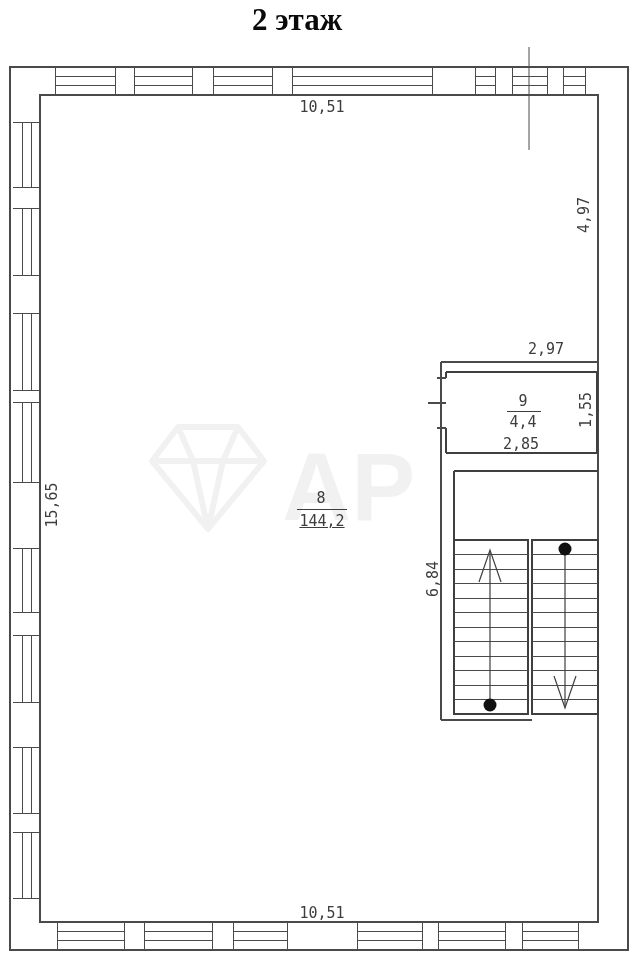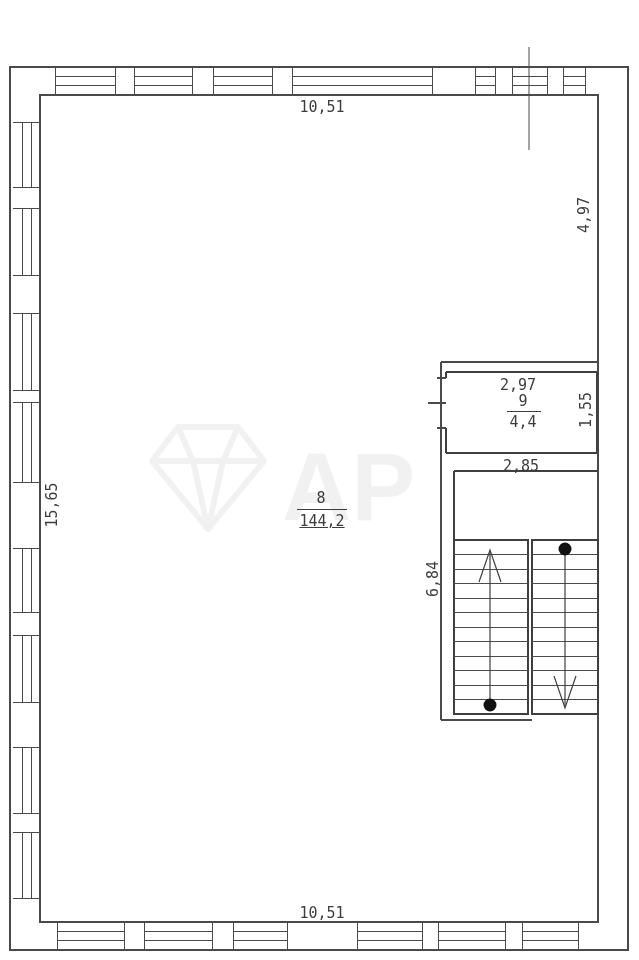--- a/index.html
+++ b/index.html
@@ -73,20 +73,21 @@
       <g fill="none" stroke="#000" stroke-width="6" stroke-linejoin="round">
         <polygon points="30,4 90,4 116,38 60,106 4,38"></polygon>
         <polyline points="4,38 116,38"></polyline>
         <polyline points="30,4 45,38 60,106"></polyline>
         <polyline points="90,4 75,38 60,106"></polyline>
       </g>
     </svg>
     <span class="letters">АР</span>
   </div>
 
+  <div class="title">2 этаж</div>
 
   <svg class="plan" width="639" height="960" viewBox="0 0 639 960">
 
     <g stroke="#4a4a4a" stroke-width="1.2" fill="none" shape-rendering="crispEdges">
       <rect x="10" y="67" width="618" height="883"></rect>
       <rect x="40" y="95" width="558" height="827"></rect>
     </g>
 
     <g stroke="#4a4a4a" stroke-width="1" fill="none" shape-rendering="crispEdges">
       <path d="M55 67V95 M115 67V95 M55 76H115 M55 85H115"></path>
@@ -158,23 +159,23 @@
         <circle cx="490" cy="705" r="6.5"></circle>
         <circle cx="565" cy="549" r="6.5"></circle>
       </g>
     </g>
   </svg>
 
   <div class="dim" style="left:322px;top:107px;">10,51</div>
   <div class="dim vert" style="left:584px;top:215px;">4,97</div>
   <div class="dim vert" style="left:52px;top:505px;">15,65</div>
   <div class="dim" style="left:322px;top:913px;">10,51</div>
-  <div class="dim" style="left:518px;top:349px;margin-top:36px;">2,97</div>
+  <div class="dim" style="left:546px;top:349px;">2,97</div>
   <div class="dim vert" style="left:586px;top:410px;">1,55</div>
-  <div class="dim" style="left:521px;top:466px;text-align:right;">2,85</div>
+  <div class="dim" style="left:521px;top:444px;text-align:right;">2,85</div>
   <div class="dim vert" style="left:433px;top:579px;">6,84</div>
 
   <div class="roomlabel" style="left:321px;top:498px;">8</div>
   <div class="fracline" style="left:297px;top:509px;width:50px;"></div>
   <div class="roomlabel" style="left:322px;top:521px;text-decoration:underline;">144,2</div>
 
   <div class="roomlabel" style="left:523px;top:401px;">9</div>
   <div class="fracline" style="left:507px;top:411px;width:34px;"></div>
   <div class="roomlabel" style="left:523px;top:422px;text-align:right;">4,4</div>
 

